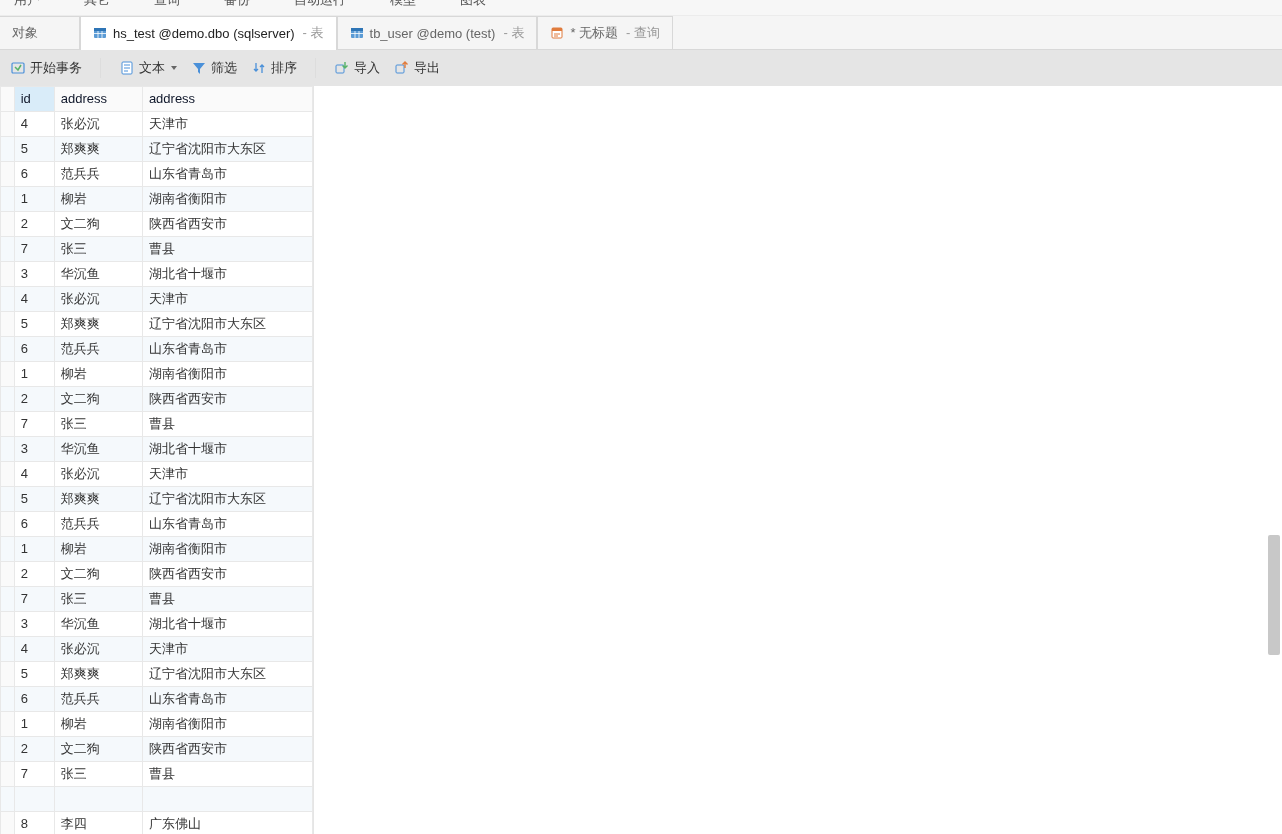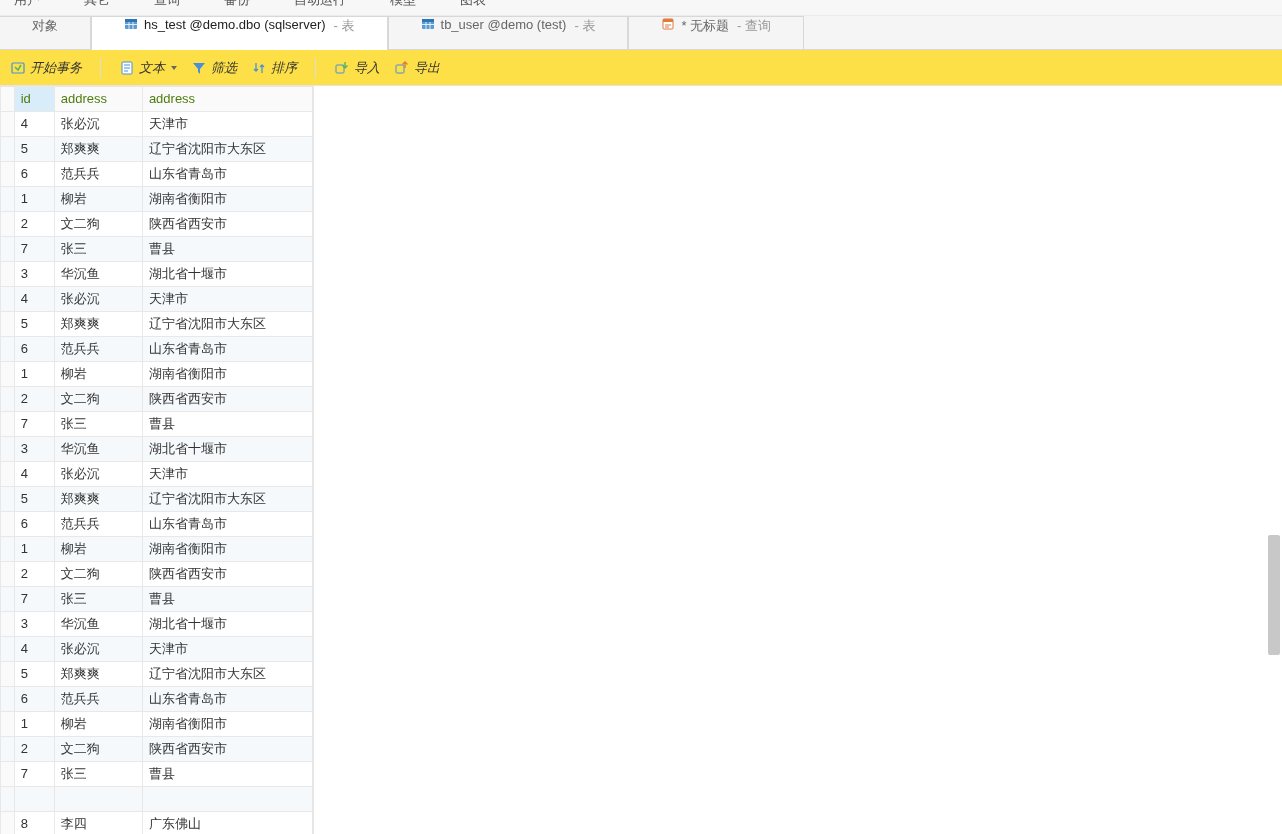--- a/index.html
+++ b/index.html
@@ -2,42 +2,42 @@
 <html><head>
 <meta charset="utf-8">
 <style>
 * { margin: 0; padding: 0; box-sizing: border-box; font-family: "Microsoft YaHei", sans-serif; }
 body { background: #fff; font-size: 13px; color: #333; overflow: hidden; }
 
 .menubar { height: 16px; display: flex; align-items: flex-start; padding: 0 6px; gap: 28px; color: #555; background: #f7f7f7; border-bottom: 1px solid #ececec; overflow: hidden; }
 .menubar span { padding: 0 8px; line-height: 12px; position: relative; top: -6px; }
 
 .tabbar { height: 34px; background: #f5f5f5; border-bottom: 1px solid #d8d8d8; display: flex; align-items: stretch; }
-.tab { display: flex; align-items: flex-start; padding: 0 32px; border: 1px solid #d8d8d8; border-bottom: none; background: #f5f5f5; color: #666; gap: 6px; min-width: 80px; }
+.tab { display: flex; align-items: center; padding: 0 12px; border: 1px solid #d8d8d8; border-bottom: none; background: #f5f5f5; color: #666; gap: 6px; min-width: 80px; }
 .tab.first { border-left: none; }
 .tab.active { background: #fff; color: #222; position: relative; }
 .tab.active::after { content: ""; position: absolute; left: 0; right: 0; bottom: -1px; height: 2px; background: #fff; }
 .tab .icon { width: 14px; height: 14px; display: inline-flex; }
 .tab .suffix { color: #999; margin-left: 2px; }
 
-.toolbar { height: 36px; display: flex; align-items: center; padding: 0 10px; gap: 14px; border-bottom: 1px solid #e5e5e5; background: #fde047; font-style: italic; }
+.toolbar { height: 36px; display: flex; align-items: center; padding: 0 10px; gap: 14px; border-bottom: 1px solid #e5e5e5; background: #e5e5e5; }
 .tool-btn { display: flex; align-items: center; gap: 4px; color: #333; cursor: pointer; }
 .tool-btn .icon { width: 16px; height: 16px; display: inline-flex; }
 .sep { width: 1px; height: 20px; background: #ddd; margin: 0 4px; }
 .dropdown-arrow { width: 0; height: 0; border-left: 3px solid transparent; border-right: 3px solid transparent; border-top: 4px solid #666; margin-left: 2px; }
 
 .content { display: flex; height: calc(100vh - 86px); }
 .table-wrap { flex: 0 0 314px; border-right: 1px solid #e5e5e5; overflow: hidden; }
 .empty-area { flex: 1; background: #fff; position: relative; }
 .scrollbar-v { position: absolute; right: 2px; top: 0; width: 12px; height: 100%; }
 .scrollbar-thumb { position: absolute; right: 0; top: 60%; width: 12px; height: 120px; background: #c8c8c8; border-radius: 2px; }
 
 .data-table { border-collapse: collapse; width: 100%; }
 .data-table th, .data-table td { border: 1px solid #e8e8e8; padding: 3px 6px; text-align: left; font-weight: normal; height: 25px; line-height: 18px; white-space: nowrap; overflow: hidden; }
-.data-table th { background: #fafafa; color: #4d7c0f; }
+.data-table th { background: #fafafa; color: #0f172a; }
 .data-table .col-id { width: 46px; }
 .data-table .col-username { width: 98px; }
 .data-table .col-address { width: 184px; }
 .data-table tr.alt td { background: #f5f9fc; }
 .data-table th.sel { background: #d9ecf9; }
 .data-table td.row-head { background: #fafafa; width: 14px; }
 
 svg { display: block; }
 </style>
 </head>

